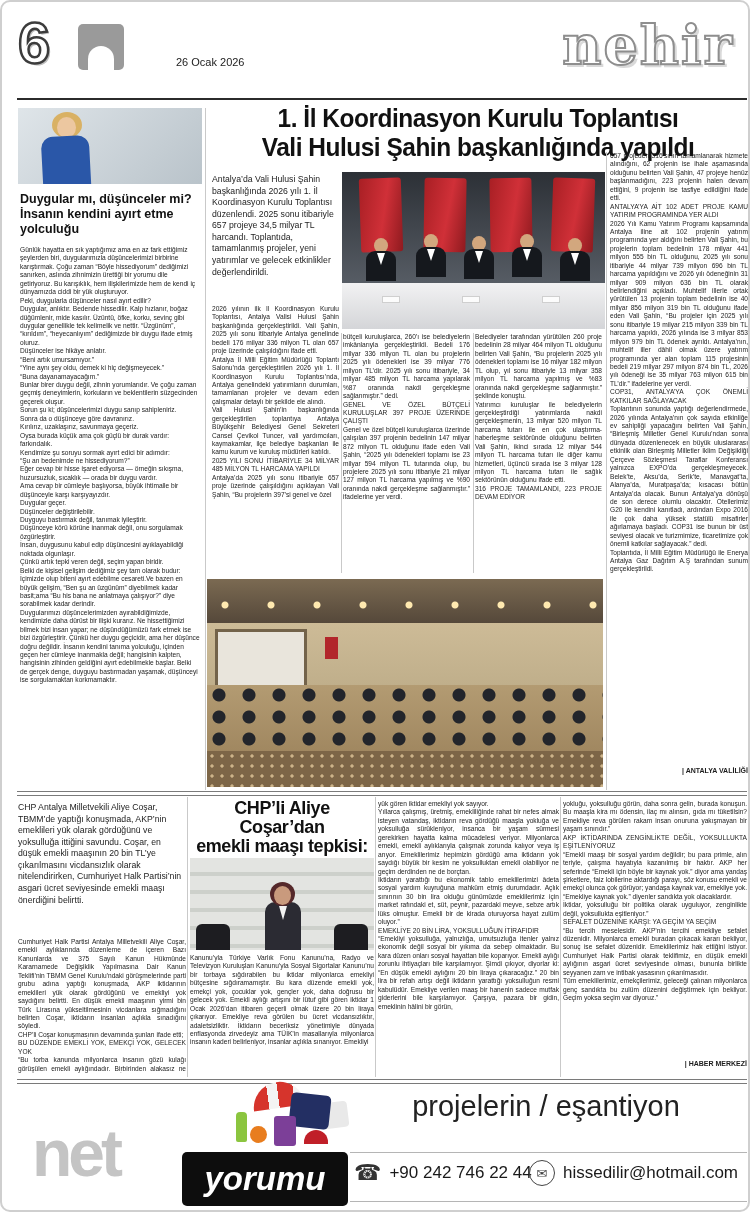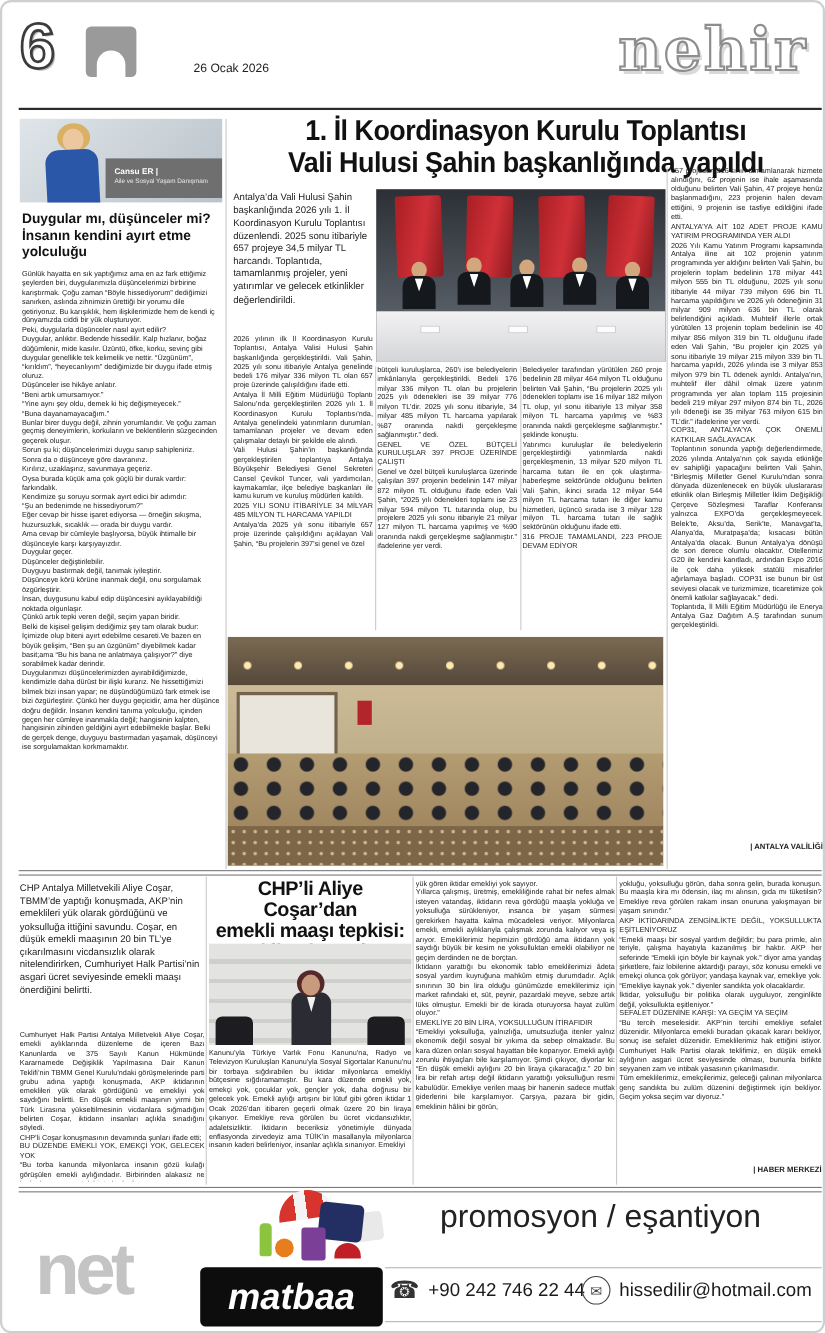--- a/index.html
+++ b/index.html
@@ -115,24 +115,20 @@
   <div class="abs pageno">6</div>
   <div class="abs logo-box"></div>
   <div class="abs date">26 Ocak 2026</div>
   <div class="abs masthead">nehir</div>
   <div class="abs hrule"></div>
 
   <div class="abs col-photo">
     <div class="cp-hair"></div>
     <div class="cp-head"></div>
     <div class="cp-body"></div>
-    <div class="cp-caption">
-      <div class="cp-name">Cansu ER |</div>
-      <div class="cp-title">Aile ve Sosyal Yaşam Danışmanı</div>
-    </div>
   </div>
   <div class="abs headline-left">Duygular mı, düşünceler mi?
 İnsanın kendini ayırt etme
 yolculuğu</div>
   <div class="abs body-text body-left" style="left:18px;top:244px;width:180px;height:540px;">Günlük hayatta en sık yaptığımız ama en az fark ettiğimiz şeylerden biri, duygularımızla düşüncelerimizi birbirine karıştırmak. Çoğu zaman “Böyle hissediyorum” dediğimizi sanırken, aslında zihnimizin ürettiği bir yorumu dile getiriyoruz. Bu karışıklık, hem ilişkilerimizde hem de kendi iç dünyamızda ciddi bir yük oluşturuyor.
 Peki, duygularla düşünceler nasıl ayırt edilir?
 Duygular, anlıktır. Bedende hissedilir. Kalp hızlanır, boğaz düğümlenir, mide kasılır. Üzüntü, öfke, korku, sevinç gibi duygular genellikle tek kelimelik ve nettir. “Üzgünüm”, “kırıldım”, “heyecanlıyım” dediğimizde bir duygu ifade etmiş oluruz.
 Düşünceler ise hikâye anlatır.
 “Beni artık umursamıyor.”
 “Yine aynı şey oldu, demek ki hiç değişmeyecek.”
@@ -275,24 +271,24 @@
   <div class="abs collage">
     <div class="cg cg-umbrella"></div>
     <div class="cg cg-shirt-white"></div>
     <div class="cg cg-shirt-navy"></div>
     <div class="cg cg-bag"></div>
     <div class="cg cg-bottle"></div>
     <div class="cg cg-mug"></div>
     <div class="cg cg-cap"></div>
   </div>
 
-  <div class="abs promo-text">promosyon / eşantiyon</div>
+  <div class="abs promo-text">projelerin / eşantiyon</div>
 
   <div class="abs brand-net">net</div>
-  <div class="abs brand-matbaa">matbaa</div>
+  <div class="abs brand-matbaa">yorumu</div>
 
   <div class="abs thinline" style="left:348px;top:1150px;width:397px;"></div>
   <div class="abs thinline" style="left:348px;top:1199px;width:397px;"></div>
 
   <div class="abs contact" style="left:352px;">
     <span class="phone-glyph">☎</span>
     <span>+90 242 746 22 44</span>
   </div>
   <div class="abs contact" style="right:10px;">
     <span class="mail-glyph">✉</span>

